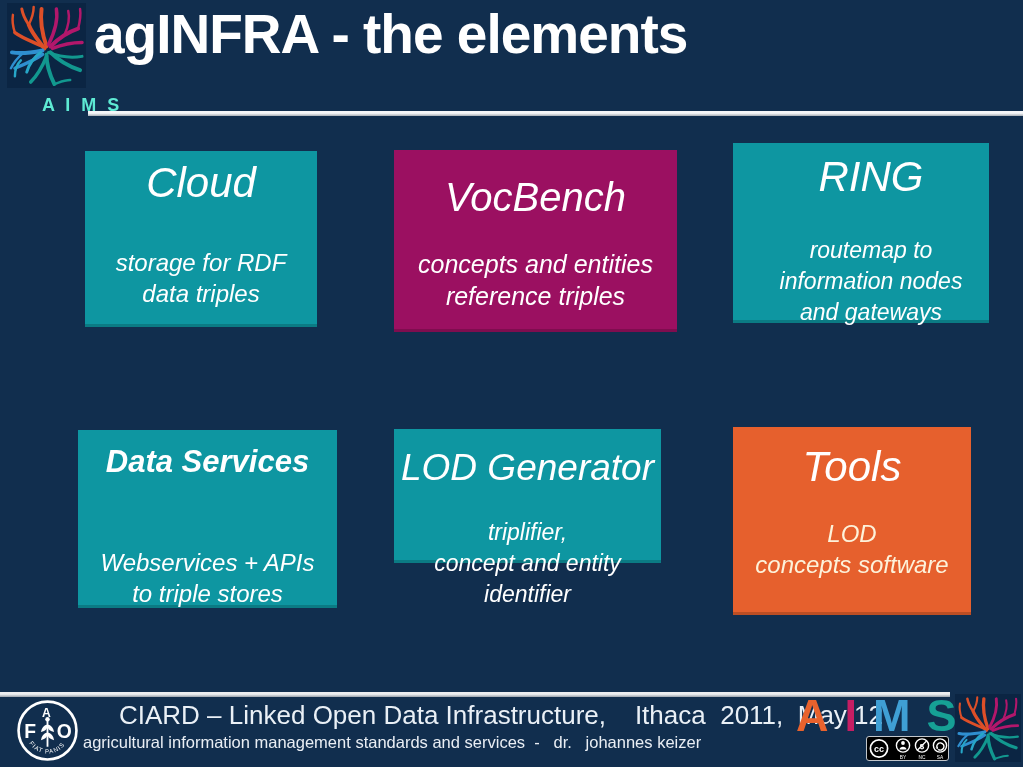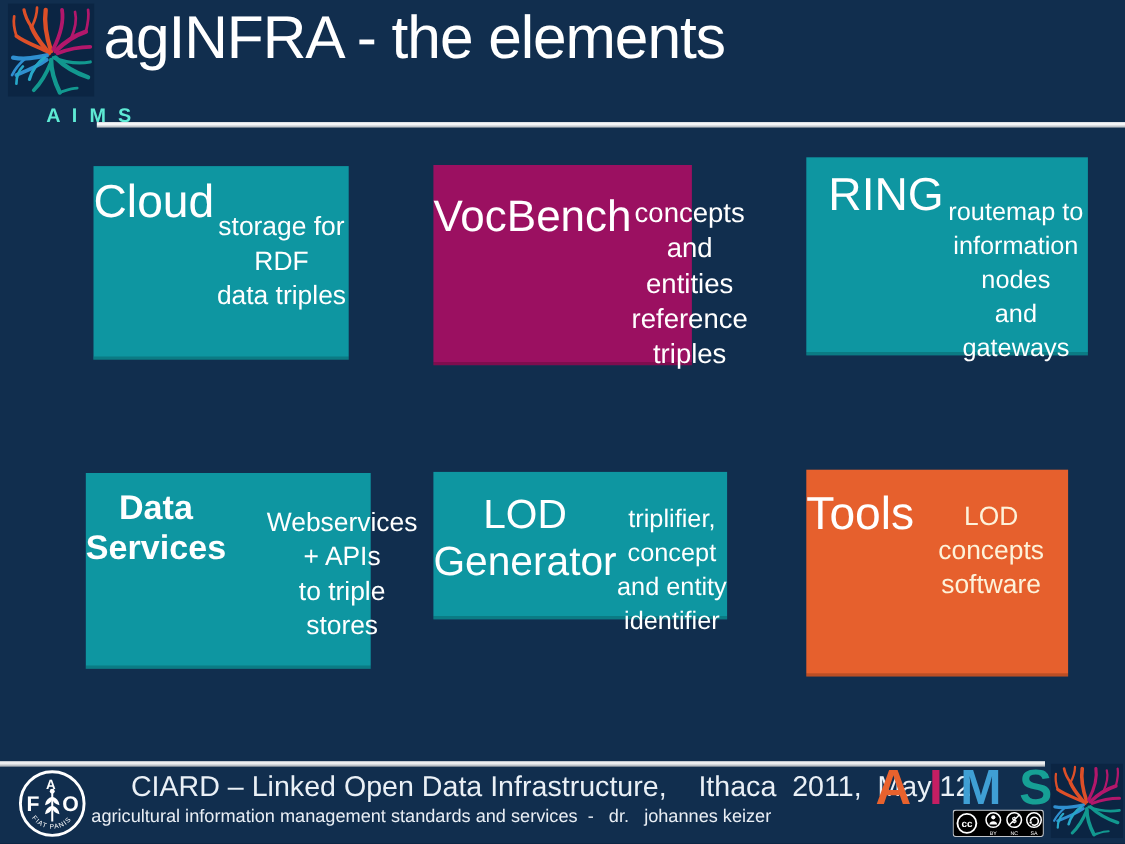--- a/index.html
+++ b/index.html
@@ -13,38 +13,39 @@
   .logo-box{position:absolute;display:block;}
   #logo-top{left:7px;top:3px;width:79px;height:85px;}
   #brand-top{
     position:absolute;left:8px;top:95px;
     font-size:18px;font-weight:bold;letter-spacing:3px;color:#5eead4;
     white-space:pre;
     margin-left:34px;
   }
   #slide-title{
     position:absolute;left:94px;top:2px;margin:0;
-    font-size:55px;font-weight:normal;color:#ffffff;letter-spacing:-1px;
+    font-size:55px;font-weight:bold;color:#ffffff;letter-spacing:-1px;
     white-space:nowrap;
   }
   #title-rule{
     position:absolute;left:88px;top:111px;width:935px;height:5px;
     background:linear-gradient(#f5f6f8 45%,#a7aeb6);
   }
   
   .card{
-    position:absolute;text-align:center;display:flex;
+    position:absolute;text-align:center;display:flex;flex-direction:column;
     box-shadow:inset 0 -3px 0 rgba(0,0,0,.18);
+    font-style:italic;
   }
   .card-title{margin:0;font-weight:normal;line-height:1.15;}
   .card-body{margin:0;font-size:24px;line-height:31px;white-space:pre-line;}
   #card-cloud{left:85px;top:151px;width:232px;height:176px;}
   #card-cloud .card-title{margin-top:8px;font-size:42px;}
   #card-cloud .card-body{margin-top:40px;}
-  #card-vocbench{left:394px;top:150px;width:235px;height:182px;}
+  #card-vocbench{left:394px;top:150px;width:283px;height:182px;}
   #card-vocbench .card-title{margin-top:24px;font-size:40px;}
   #card-vocbench .card-body{margin-top:28px;font-size:25px;line-height:32px;}
   #card-ring{left:733px;top:143px;width:236px;height:180px;padding-left:20px;}
   #card-ring .card-title{margin-top:10px;font-size:42px;}
   #card-ring .card-body{margin-top:34px;font-size:23px;line-height:31px;}
   #card-data-services{left:78px;top:430px;width:259px;height:178px;}
   #card-data-services .card-title{margin-top:14px;font-size:31px;font-weight:bold;}
   #card-data-services .card-body{margin-top:30px;}
   #card-lod-generator{left:394px;top:429px;width:267px;height:134px;}
   #card-lod-generator .card-title{margin-top:18px;font-size:37px;}

